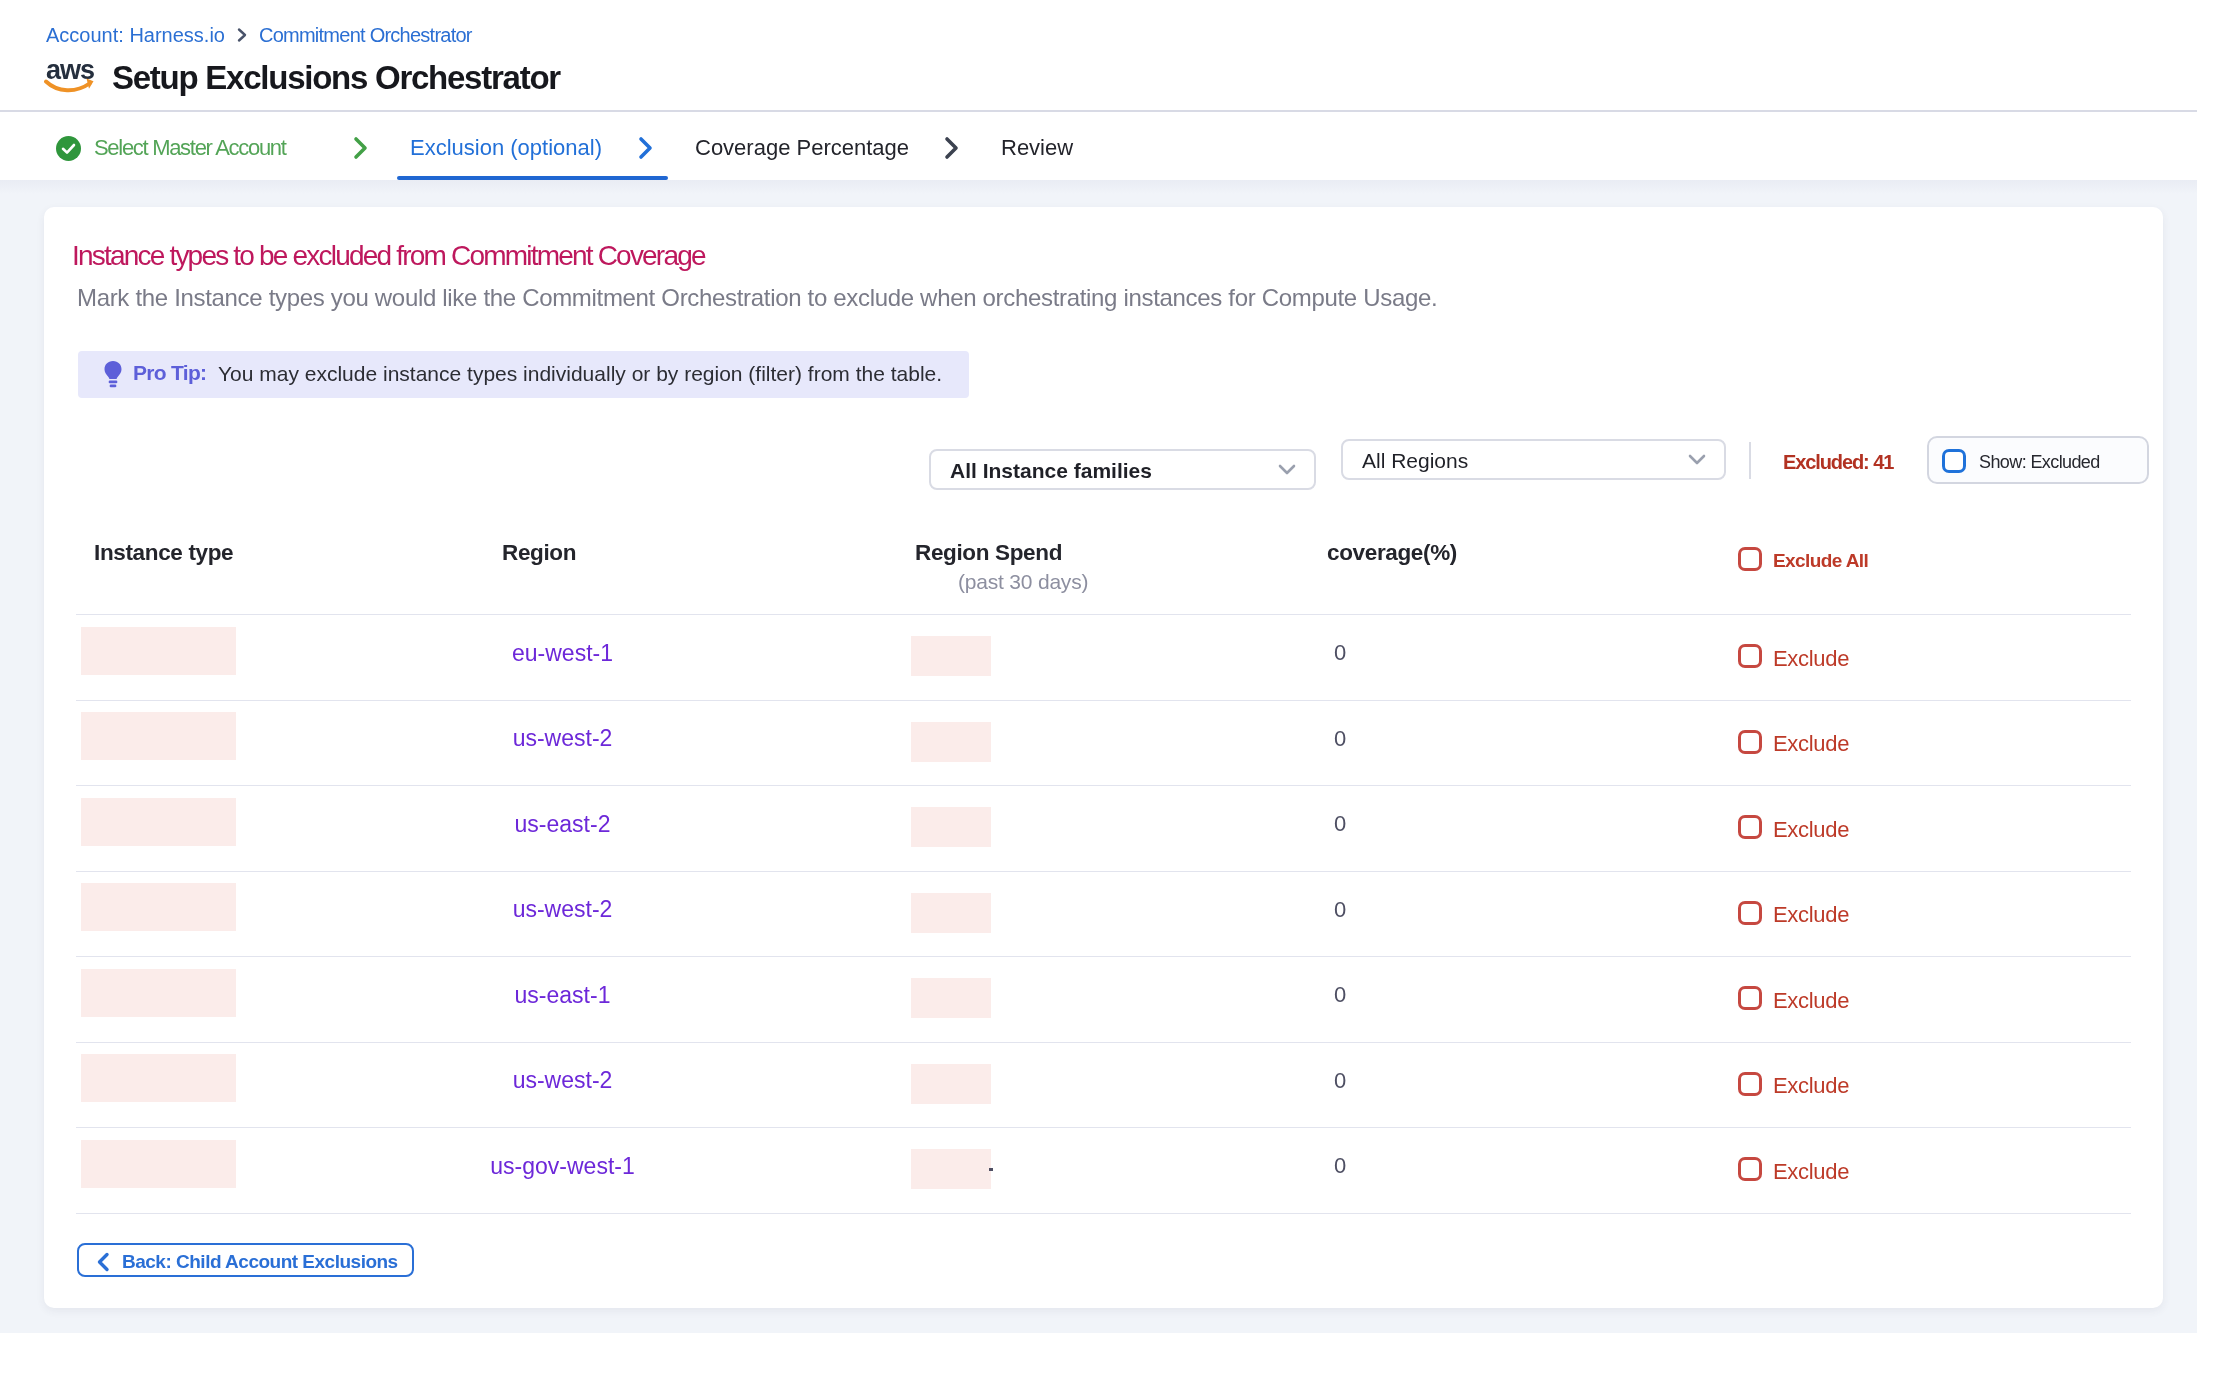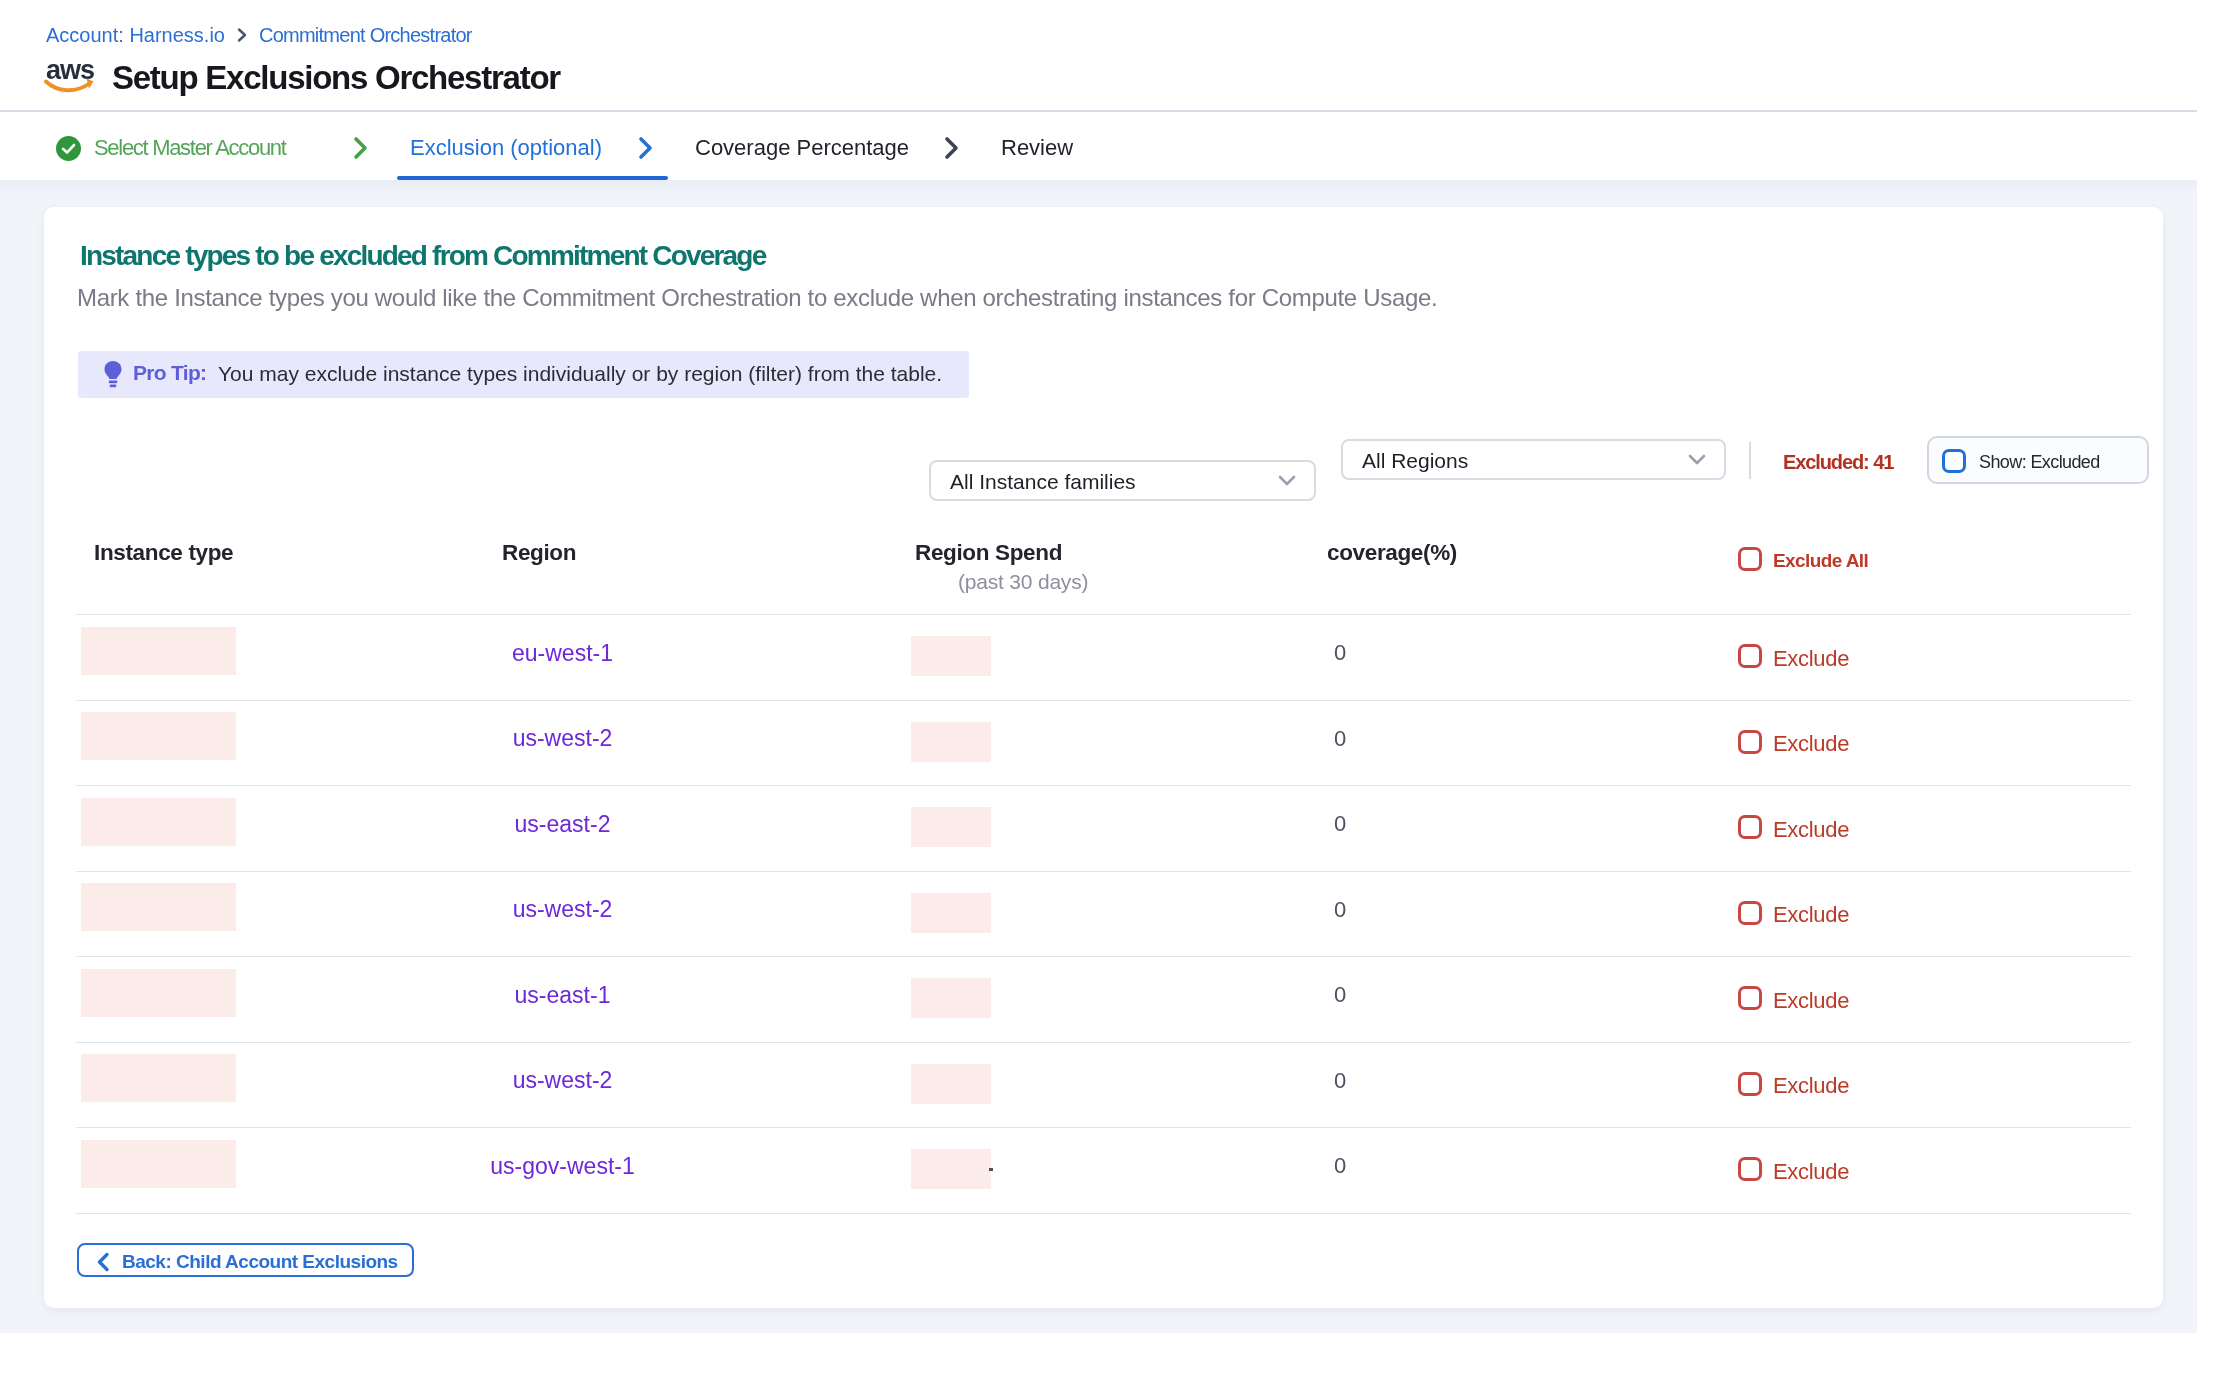--- a/index.html
+++ b/index.html
@@ -13,29 +13,29 @@
   .hdrline { left:0; top:110px; width:2197px; height:2px; background:#d8dae5; }
 
   
   .step-label { top:135px; font-size:22px; white-space:nowrap; }
   .underline { left:397px; top:176px; width:271px; height:4px; background:#2067d2; border-radius:2px; }
 
   
   .content { left:0; top:180px; width:2197px; height:1153px; background:linear-gradient(to bottom,#e9ecf4 0,#f1f4f9 14px,#f1f4f9 100%); }
   .card { position:absolute; left:44px; top:27px; width:2119px; height:1101px; background:#ffffff; border-radius:10px; box-shadow:0 3px 8px rgba(50,60,90,0.07); }
 
-  .cardtitle { left:80px; top:240px; font-size:28px; font-weight:700; color:#0f766e; letter-spacing:-1.8px; }
+  .cardtitle { left:72px; top:240px; font-size:28px; font-weight:400; color:#be185d; letter-spacing:-1.8px; }
   .cardsub { left:77px; top:284px; font-size:24px; color:#7a7b88; letter-spacing:-0.32px; }
 
   .protip { left:78px; top:351px; width:891px; height:47px; background:#e7e8fb; border-radius:4px; }
   .protipbold { left:133px; top:361px; font-size:21px; font-weight:700; color:#5d5fd9; letter-spacing:-0.7px; }
   .protipbody { left:218px; top:362px; font-size:21px; color:#2c2d34; }
 
   .select { position:absolute; height:41px; border:2px solid #d9dbe4; border-radius:8px; background:#fff; font-size:21px; color:#1f2027; }
-  .sel1 { left:929px; top:460px; width:387px; }
+  .sel1 { left:929px; top:449px; width:387px;font-weight:bold; }
   .sel2 { left:1341px; top:439px; width:385px; }
   .seltext { position:absolute; left:19px; top:8px; }
   .selchev { position:absolute; right:18px; top:13px; }
   .vdivider { left:1749px; top:442px; width:2px; height:37px; background:#d9dbe4; }
   .excludedcount { left:1783px; top:451px; font-size:20px; font-weight:700; color:#b23222; letter-spacing:-1.1px; }
   .showbtn { left:1927px; top:436px; width:222px; height:48px; background:#fbfcfe; border:2px solid #d3d6e0; border-radius:10px; }
   .cb { position:absolute; width:24px; height:24px; border-radius:7px; background:#fff; }
   .cb-blue { border:3px solid #1f72da; }
   .cb-red { border:3px solid #c64840; }
   .showlabel { position:relative; font-size:18px; color:#26272e; letter-spacing:-0.6px; }

